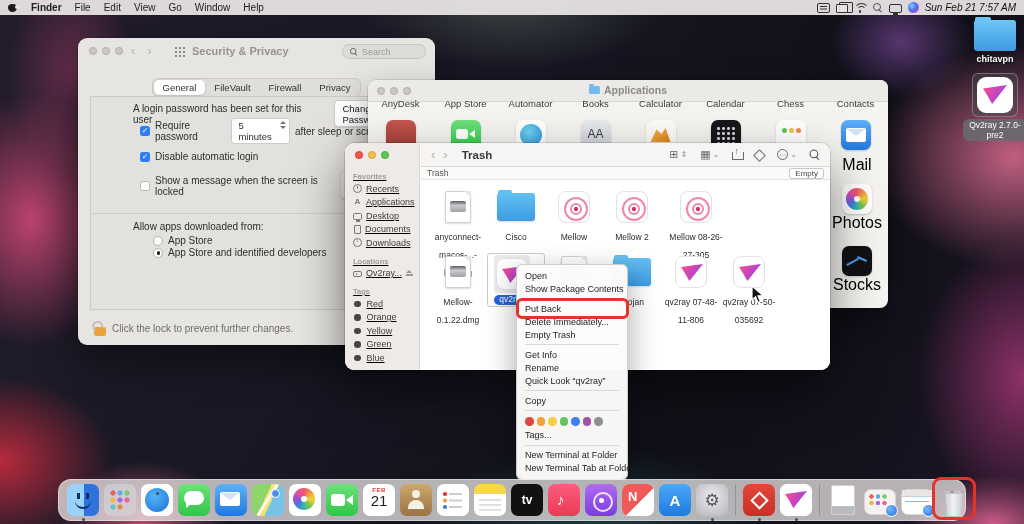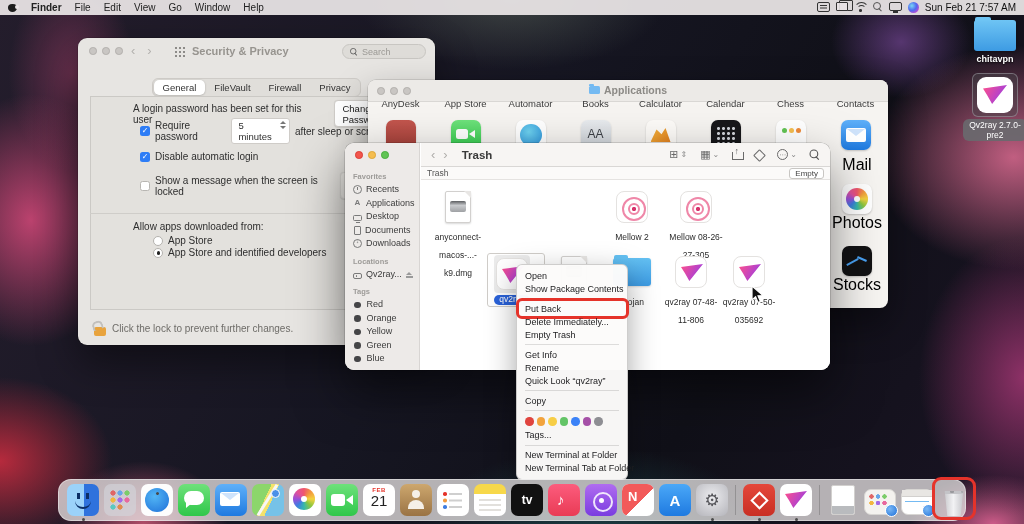--- a/index.html
+++ b/index.html
@@ -15,21 +15,21 @@
       radial-gradient(100px 80px at 88% 8%, rgba(124,74,158,.65), transparent 70%),
       radial-gradient(220px 100px at 50% 0%, rgba(96,108,96,.5), transparent 70%),
       radial-gradient(260px 140px at 58% 104%, rgba(32,78,82,.8), transparent 70%),
       radial-gradient(120px 70px at 97% 100%, rgba(214,95,142,.95), transparent 70%),
       linear-gradient(120deg,#241d2c,#161622 45%,#101018 70%,#1a1424);}
   
   .menubar{position:absolute;top:0;left:0;right:0;height:15px;background:rgba(233,228,229,.94);
     display:flex;align-items:center;font-size:10px;color:#222;z-index:30;padding:0 8px;}
   .menubar .mi{margin:0 9px 0 0;padding:0 2px;}
   .menubar .mi.bold{font-weight:bold;}
-  .mb-right{margin-left:auto;display:flex;align-items:flex-start;gap:6px;}
+  .mb-right{margin-left:auto;display:flex;align-items:flex-end;gap:6px;font-style:italic;}
   .apple{width:9px;height:11px;position:relative;margin-right:12px;}
   .apple::before{content:"";position:absolute;left:0;top:2px;width:9px;height:8px;background:#1c1c1c;border-radius:45% 45% 50% 50%;}
   .apple::after{content:"";position:absolute;right:-2px;top:3px;width:4px;height:4px;background:#e9e4e5;border-radius:50%;}
   .kb{width:13px;height:10px;border:1.2px solid #333;border-radius:2px;position:relative;}
   .kb::after{content:"";position:absolute;left:2px;top:2px;right:2px;height:1.2px;background:#333;box-shadow:0 2.5px #333;}
   .mc{width:12px;height:9px;border:1.2px solid #333;border-radius:1px;position:relative;background:rgba(233,228,229,.9);}
   .mc::before{content:"";position:absolute;left:2px;top:-3px;width:12px;height:9px;border:1.2px solid #333;border-radius:1px;z-index:-1;}
   .wifi{width:13px;height:10px;position:relative;}
   .wifi::before{content:"";position:absolute;left:0;top:0;width:13px;height:13px;border:1.6px solid transparent;border-top-color:#333;border-radius:50%;}
   .wifi::after{content:"";position:absolute;left:3px;top:3px;width:7px;height:7px;border:1.6px solid transparent;border-top-color:#333;border-radius:50%;}
@@ -120,22 +120,22 @@
   .i-stocks::before{content:"";position:absolute;left:4px;top:15px;width:13px;height:2px;background:#4aa3f5;transform:rotate(-28deg);}
   .i-stocks::after{content:"";position:absolute;left:15px;top:12px;width:10px;height:2px;background:#4aa3f5;transform:rotate(24deg);}
   .rc-item{position:absolute;left:458px;width:62px;display:flex;flex-direction:column;align-items:center;}
   .rc-item .aicon{width:30px;height:30px;}
   
   .trash{position:absolute;left:345px;top:143px;width:485px;height:227px;border-radius:9px;background:#fff;
     box-shadow:0 22px 50px rgba(0,0,0,.5),0 0 0 .5px rgba(0,0,0,.25);z-index:3;overflow:hidden;}
   .trash .side{position:absolute;left:0;top:0;bottom:0;width:75px;background:rgba(236,233,231,.97);border-right:1px solid #d8d5d3;}
   .trash .side .lights{left:10px;top:8px;}
   .shead{font-size:7.5px;font-weight:bold;color:#9d9b98;padding:7px 8px 1px;}
-  .srow{display:flex;align-items:flex-end;padding:1.5px 8px;font-size:9px;color:#3c3c3c;height:13.5px;white-space:nowrap;overflow:hidden;}
-  .side-items{padding-top:22px;}
+  .srow{display:flex;align-items:center;padding:1.5px 8px;font-size:9px;color:#3c3c3c;height:13.5px;white-space:nowrap;overflow:hidden;}
+  .side-items{padding-top:22px;text-decoration:underline;}
   .sic{width:9px;height:9px;display:inline-block;margin-right:4px;position:relative;flex:none;}
   .sic.recents{border:1.2px solid #7a7a7a;border-radius:50%;}
   .sic.recents::after{content:"";position:absolute;left:3px;top:1px;width:1.2px;height:3px;background:#7a7a7a;}
   .sic.apps-a::after{content:"A";position:absolute;left:1.5px;top:-1px;font-size:8px;color:#7a7a7a;font-weight:bold;}
   .sic.desk{border:1.2px solid #7a7a7a;border-radius:1.5px;height:6.5px;margin-top:1px;}
   .sic.desk::after{content:"";position:absolute;left:1.5px;bottom:-3px;width:4px;height:1.2px;background:#7a7a7a;}
   .sic.docs{border:1.2px solid #7a7a7a;border-radius:1px;width:7px;margin-left:1px;}
   .sic.down{border:1.2px solid #7a7a7a;border-radius:50%;}
   .sic.down::after{content:"↓";position:absolute;left:1.8px;top:-3px;font-size:7px;color:#7a7a7a;}
   .sic.disk{border:1.2px solid #7a7a7a;border-radius:2px;height:5.5px;margin-top:1.5px;}
@@ -476,26 +476,35 @@
         </span>
       </div>
       <div class="pathbar">
         <span>Trash</span>
         <span class="emptybtn">Empty</span>
       </div>
       <div class="files">
         <div class="fi" style="left:8px;top:7px;"><div class="ibox">
               <span class="ic-dmg"></span>
             </div><span class="flabel">anyconnect-macos-...-k9.dmg</span></div>
+        <div class="fi" style="left:66px;top:7px;"><div class="ibox">
+              <span class="ic-folder"></span>
+            </div><span class="flabel">Cisco</span></div>
+        <div class="fi" style="left:124px;top:7px;"><div class="ibox">
+              <span class="ic-mellow"></span>
+            </div><span class="flabel">Mellow</span></div>
         <div class="fi" style="left:182px;top:7px;text-align:center;"><div class="ibox">
               <span class="ic-mellow"></span>
             </div><span class="flabel">Mellow 2</span></div>
         <div class="fi" style="left:246px;top:7px;"><div class="ibox">
               <span class="ic-mellow"></span>
             </div><span class="flabel">Mellow 08-26-27-305</span></div>
+        <div class="fi" style="left:8px;top:72px;"><div class="ibox">
+              <span class="ic-dmg"></span>
+            </div><span class="flabel">Mellow-0.1.22.dmg</span></div>
         <div class="fi sel" style="left:66px;top:72px;"><div class="ibox">
               <span class="ic-qv"></span>
             </div><span class="flabel">qv2ray</span></div>
         <div class="fi" style="left:124px;top:72px;"><div class="ibox">
               <span class="ic-dmg"></span>
             </div><span class="flabel"></span></div>
         <div class="fi" style="left:182px;top:72px;"><div class="ibox">
               <span class="ic-folder"></span>
             </div><span class="flabel">Trojan</span></div>
         <div class="fi" style="left:241px;top:72px;"><div class="ibox">

